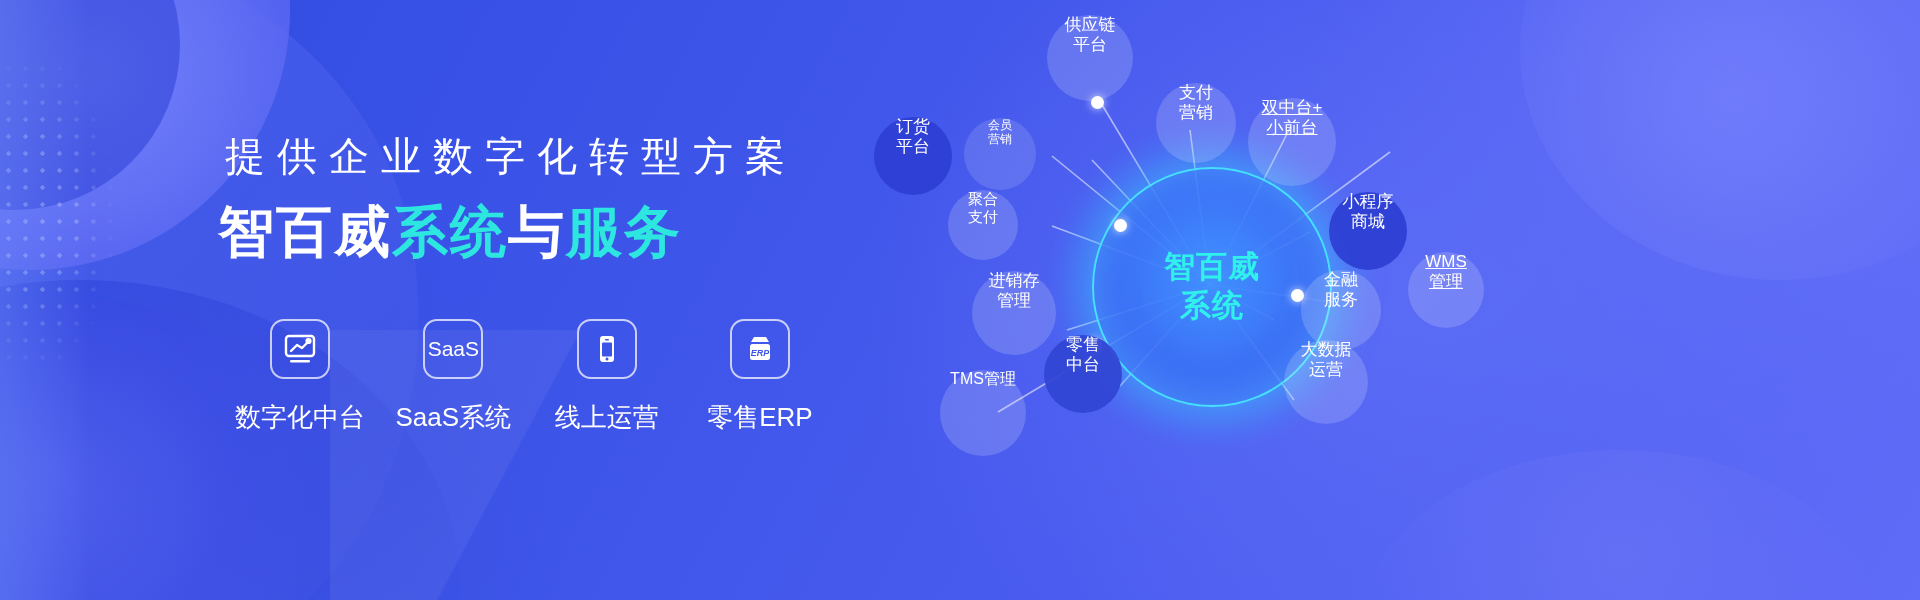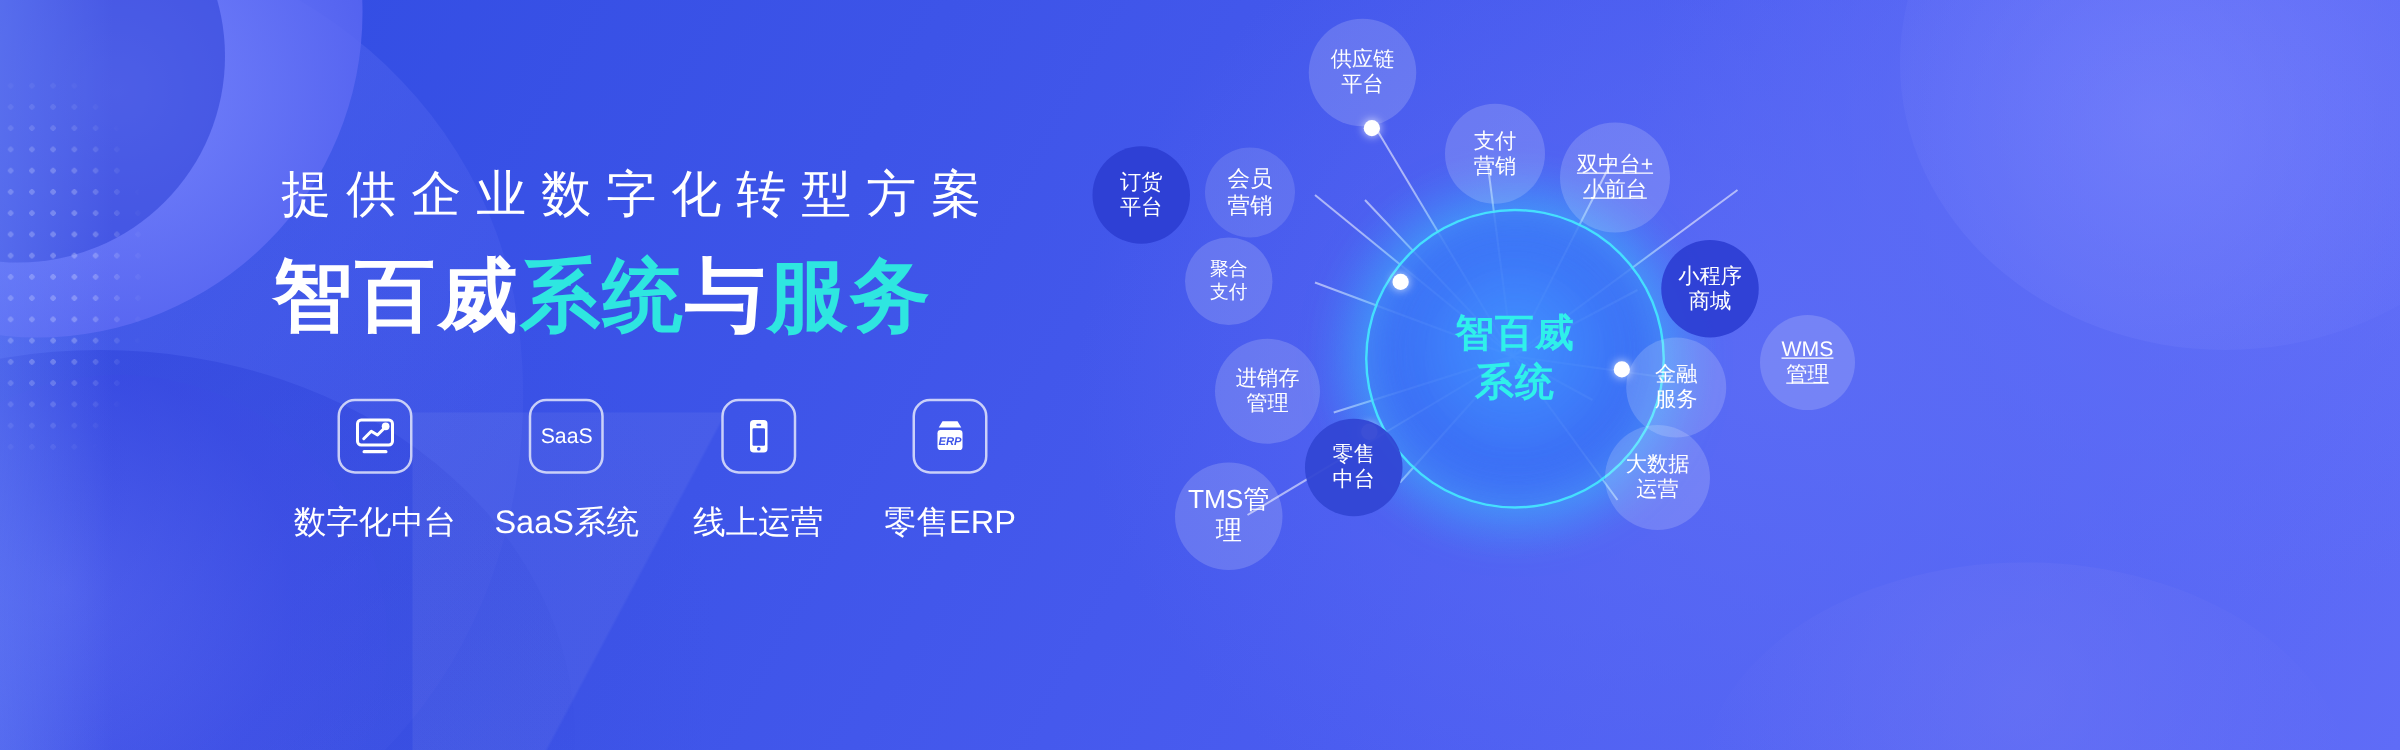--- a/index.html
+++ b/index.html
@@ -71,40 +71,40 @@
 
   
   .copy{position:absolute;left:0;top:0;width:900px;height:600px;margin-top:36px;}
   .subtitle{
     position:absolute;left:225px;top:100px;width:600px;
     color:#ffffff;font-size:40px;line-height:1;
     letter-spacing:12px;font-weight:400;white-space:nowrap;
   }
   .headline{
     position:absolute;left:218px;top:168px;
-    font-size:64px;line-height:1;font-weight:bold;white-space:nowrap;
+    font-size:56px;line-height:1;font-weight:bold;white-space:nowrap;
     letter-spacing:2px;
   }
   .headline .w{color:#ffffff;}
   .headline .c{color:#2ee6e0;}
 
   
   .features{
     position:absolute;left:240px;top:283px;width:580px;height:150px;
     display:flex;justify-content:space-between;align-items:flex-start;
   }
   .feature{width:120px;display:flex;flex-direction:column;align-items:center;}
   .ficon{
     width:60px;height:60px;border:2px solid rgba(255,255,255,.72);
     border-radius:14px;display:flex;align-items:center;justify-content:center;
     box-sizing:border-box;
   }
   .ficon svg{display:block;}
   .ficon .saas-txt{
-    color:#fff;font-size:17px;letter-spacing:0px;font-family:"Liberation Sans",sans-serif;
+    color:#fff;font-size:21px;letter-spacing:0px;font-family:"Liberation Sans",sans-serif;
   }
   .flabel{
     margin-top:25px;color:#ffffff;font-size:26px;white-space:nowrap;line-height:1;
   }
 
   
   .diagram{position:absolute;left:860px;top:0;width:1060px;height:600px;}
   .diagram svg.lines{position:absolute;left:0;top:0;width:1060px;height:600px;}
   .glow{
     position:absolute;left:180px;top:115px;width:340px;height:340px;border-radius:50%;
@@ -115,21 +115,21 @@
     background:radial-gradient(circle at 50% 45%, rgba(64,142,255,.95) 0%, rgba(58,110,245,.85) 55%, rgba(58,100,240,.55) 100%);
     border:2px solid rgba(70,245,255,.85);
     box-shadow:0 0 42px 10px rgba(60,210,255,.45), inset 0 0 40px rgba(90,220,255,.35);
     display:flex;flex-direction:column;align-items:center;justify-content:center;
   }
   .core span{
     color:#2ff0ea;font-size:31px;font-weight:bold;line-height:1.25;letter-spacing:1px;
   }
   .node{
     position:absolute;border-radius:50%;
-    display:flex;align-items:center;justify-content:center;text-align:center;
+    display:flex;align-items:flex-start;justify-content:center;text-align:center;
     color:#ffffff;line-height:1.18;
     box-sizing:border-box;
   }
   .node span{display:block;}
   .n-light{background:rgba(255,255,255,.17);}
   .n-mid{background:rgba(255,255,255,.13);}
   .n-deep{background:rgba(44,62,210,.92);}
   .n-deep2{background:rgba(49,70,212,.95);}
   .dot{
     position:absolute;width:13px;height:13px;border-radius:50%;background:#ffffff;
@@ -289,21 +289,21 @@
       </div>
     </div>
 
     <div class="node n-deep2" style="left:184px;top:335px;width:78px;height:78px;font-size:17px;">
       <div>
         <span>零售</span>
         <span>中台</span>
       </div>
     </div>
 
-    <div class="node n-light" style="left:80px;top:370px;width:86px;height:86px;font-size:21px;">
+    <div class="node n-light" style="left:80px;top:370px;width:86px;height:86px;font-size:16px;">
       <div>
         <span>TMS管理</span>
       </div>
     </div>
 
     <div class="node n-light" style="left:112px;top:271px;width:84px;height:84px;font-size:17px;">
       <div>
         <span>进销存</span>
         <span>管理</span>
       </div>
@@ -316,21 +316,21 @@
       </div>
     </div>
 
     <div class="node n-deep" style="left:14px;top:117px;width:78px;height:78px;font-size:17px;">
       <div>
         <span>订货</span>
         <span>平台</span>
       </div>
     </div>
 
-    <div class="node n-mid" style="left:104px;top:118px;width:72px;height:72px;font-size:18px;">
+    <div class="node n-mid" style="left:104px;top:118px;width:72px;height:72px;font-size:12px;">
       <div>
         <span>会员</span>
         <span>营销</span>
       </div>
     </div>
 
   </div>
 </div>
 
 </body></html>

